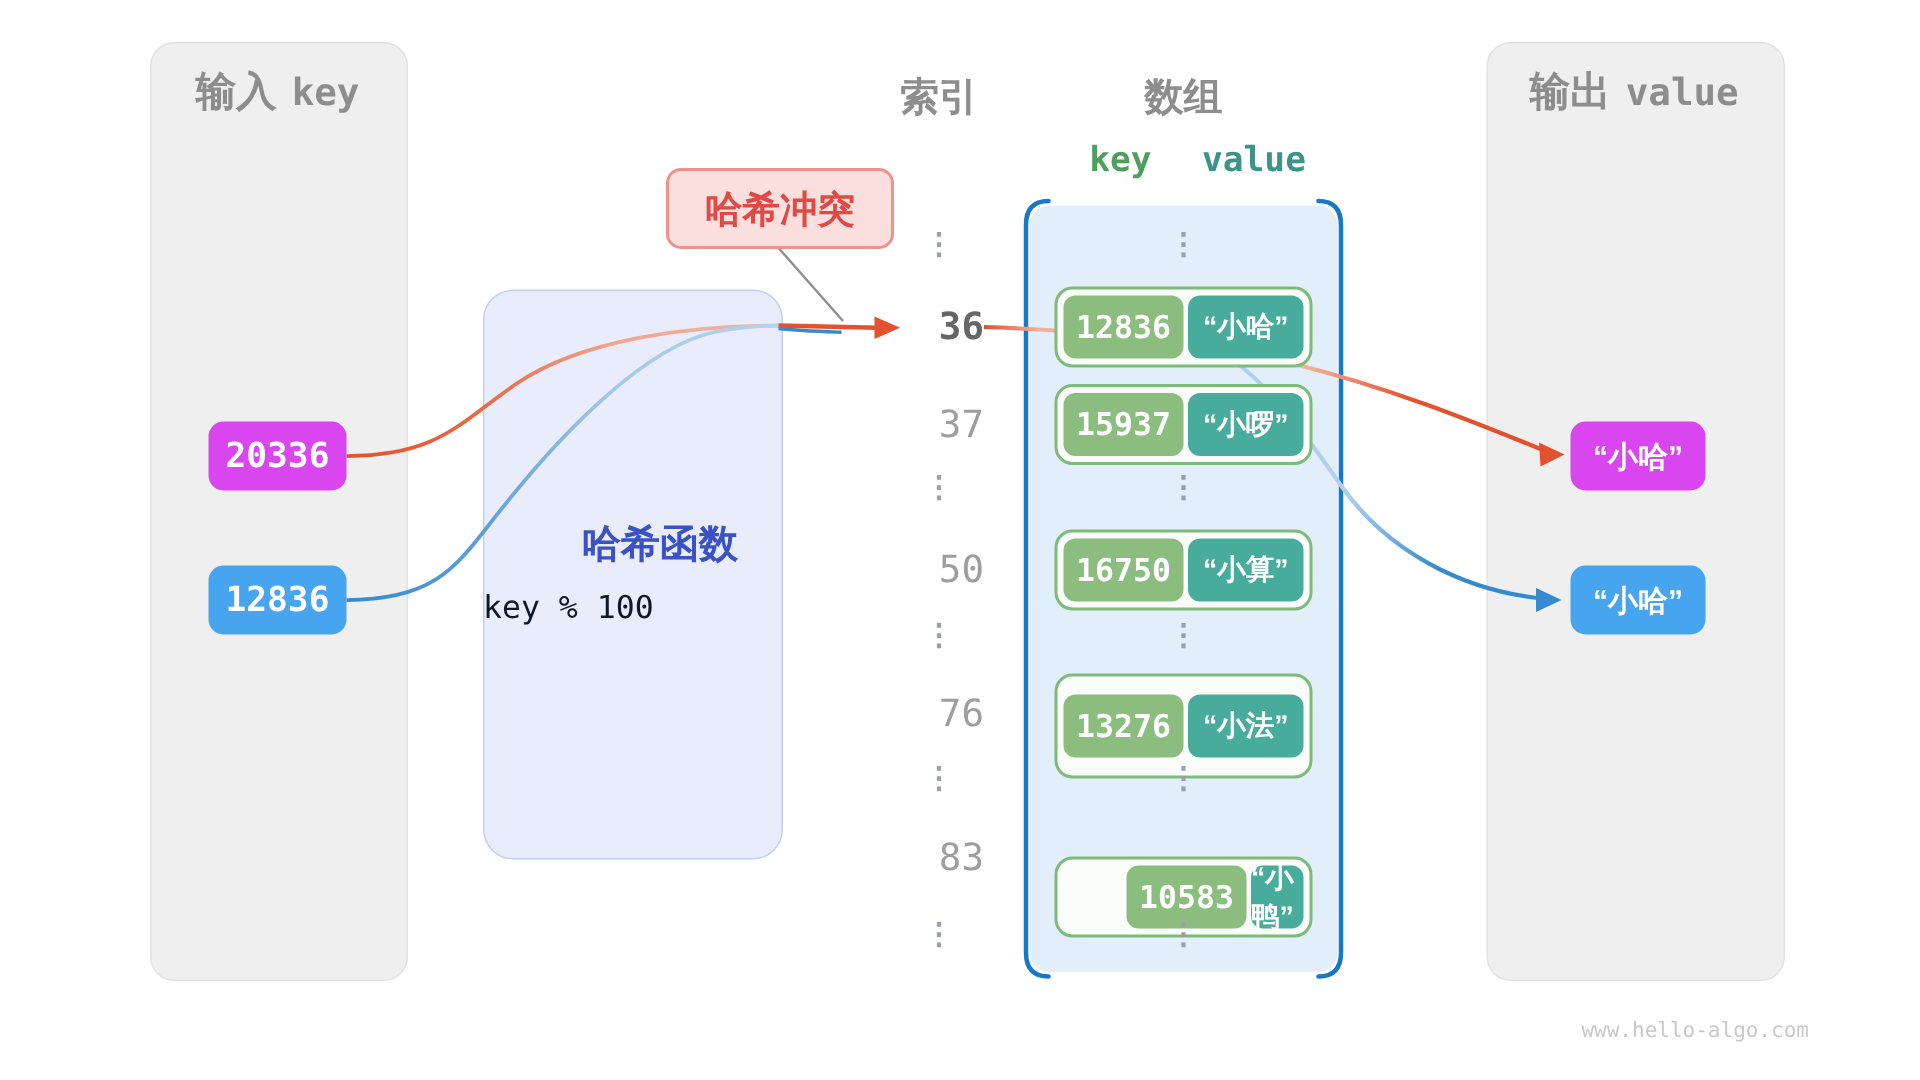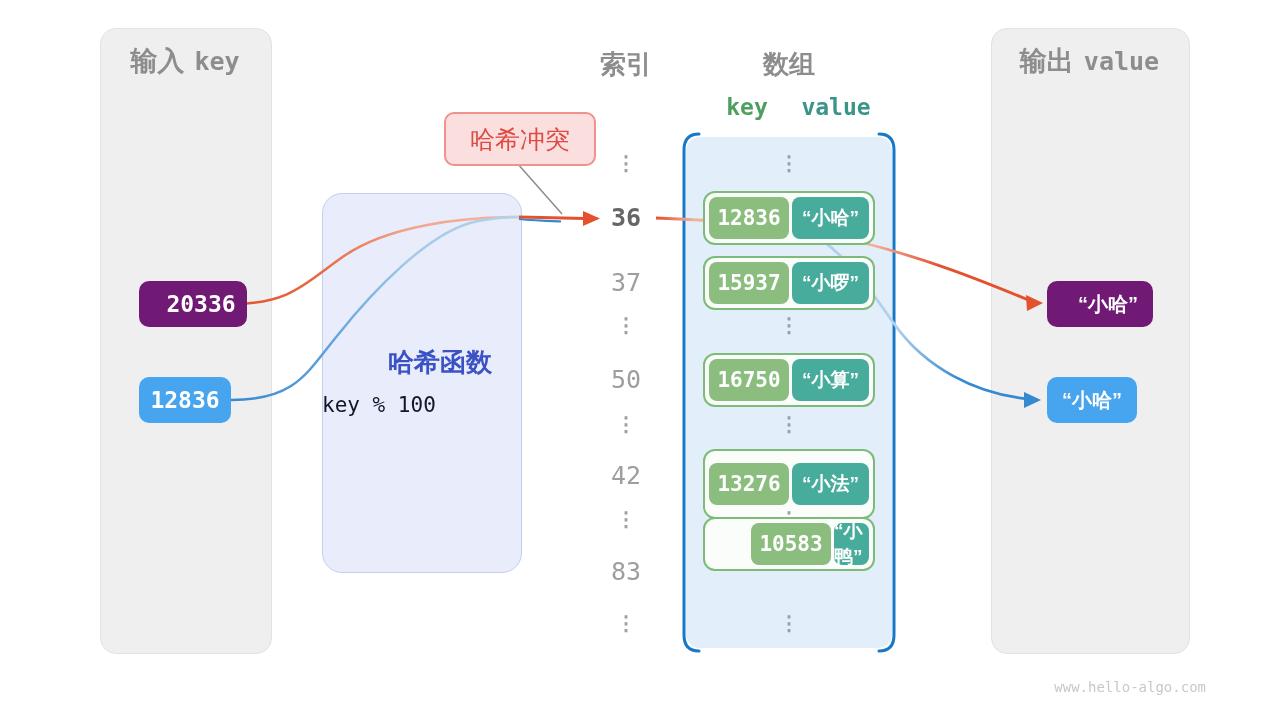--- a/index.html
+++ b/index.html
@@ -7,30 +7,30 @@
           font-family:"Liberation Sans",sans-serif;}
   .abs{position:absolute;}
   .panel{background:#efefef;border:1px solid #e2e2e2;border-radius:16px;z-index:0;}
   .panel-title{display:flex;justify-content:center;align-items:center;gap:10px;
                color:#8d8d8d;font-weight:bold;font-size:27px;z-index:2;}
   .panel-title .latin{font-family:"DejaVu Sans Mono",monospace;font-weight:bold;font-size:25px;}
   .keybox{display:flex;align-items:center;justify-content:center;border-radius:10px;color:#fff;
           font-family:"DejaVu Sans Mono",monospace;font-weight:bold;font-size:23px;z-index:2;}
   .valbox{display:flex;align-items:center;justify-content:center;border-radius:10px;color:#fff;
           font-weight:bold;font-size:20px;z-index:2;}
-  .orange{background:#701a75;padding-left:16px;}
+  .orange{background:#d946ef;}
   .blue{background:#47a4ee;}
   .hashbox{background:#e9edfb;border:1.5px solid #c4cdf2;border-radius:20px;z-index:0;}
   .hash-title{color:#3b52c5;font-weight:bold;font-size:26px;text-align:center;z-index:2;}
   .hash-formula{color:#0f172a;font-family:"DejaVu Sans Mono",monospace;font-size:21px;z-index:2;}
   .collision{background:#fbdfdf;border:2px solid #f0918c;border-radius:10px;color:#df4b44;
-             font-weight:normal;font-size:25px;display:flex;align-items:center;justify-content:center;z-index:2;}
+             font-weight:bold;font-size:25px;display:flex;align-items:center;justify-content:center;z-index:2;}
   .col-header{color:#8d8d8d;font-weight:bold;font-size:26px;text-align:center;z-index:2;}
   .kv-header{font-family:"DejaVu Sans Mono",monospace;font-weight:bold;font-size:23px;text-align:center;z-index:2;}
-  .idx{width:60px;text-align:center;font-family:"DejaVu Sans Mono",monospace;font-size:25px;color:#9e9e9e;z-index:2;}
+  .idx{width:60px;text-align:right;font-family:"DejaVu Sans Mono",monospace;font-size:25px;color:#9e9e9e;z-index:2;}
   .idx.hl{font-weight:bold;color:#666666;}
   .dots{width:60px;text-align:center;font-size:20px;font-weight:bold;color:#9aa0a6;line-height:1;z-index:2;}
   .pair{display:flex;align-items:center;gap:3px;padding:4px;background:#fbfdfb;
         border:2px solid #7cbb79;border-radius:12px;box-sizing:border-box;z-index:2;}
   .pair .k{flex:0 0 80px;height:42px;border-radius:8px;background:#8bbd7f;color:#fff;
            display:flex;align-items:center;justify-content:center;
            font-family:"DejaVu Sans Mono",monospace;font-weight:bold;font-size:21px;}
   .pair .v{flex:1;height:42px;border-radius:8px;background:#48ac9c;color:#fff;
            display:flex;align-items:center;justify-content:center;font-weight:bold;font-size:19px;}
   .watermark{font-family:"DejaVu Sans Mono",monospace;font-size:14px;color:#c8c8c8;text-align:right;z-index:2;}
@@ -114,21 +114,21 @@
   <div class="abs hash-formula" style="left:322px;top:393px;width:198px;">key % 100</div>
 
   <div class="abs collision" style="left:444px;top:112px;width:148px;height:50px;">哈希冲突</div>
 
   <div class="abs dots" style="left:596px;top:153px;">⋮</div>
   <div class="abs idx hl" style="left:596px;top:203px;">36</div>
   <div class="abs idx" style="left:596px;top:268px;">37</div>
   <div class="abs dots" style="left:596px;top:315px;">⋮</div>
   <div class="abs idx" style="left:596px;top:365px;">50</div>
   <div class="abs dots" style="left:596px;top:414px;">⋮</div>
-  <div class="abs idx" style="left:596px;top:461px;">42</div>
+  <div class="abs idx" style="left:596px;top:461px;">76</div>
   <div class="abs dots" style="left:596px;top:509px;">⋮</div>
   <div class="abs idx" style="left:596px;top:557px;">83</div>
   <div class="abs dots" style="left:596px;top:613px;">⋮</div>
 
   <div class="abs dots" style="left:759px;top:153px;">⋮</div>
 
   <div class="abs pair" style="left:703px;top:191px;width:172px;height:54px;">
     <div class="k">12836</div>
     <div class="v">“小哈”</div>
   </div>
@@ -146,21 +146,21 @@
 
   <div class="abs dots" style="left:759px;top:414px;">⋮</div>
 
   <div class="abs pair" style="left:703px;top:449px;width:172px;height:70px;">
     <div class="k">13276</div>
     <div class="v">“小法”</div>
   </div>
 
   <div class="abs dots" style="left:759px;top:509px;">⋮</div>
 
-  <div class="abs pair" style="left:703px;top:517px;width:172px;height:54px;padding-left:46px;">
+  <div class="abs pair" style="left:703px;top:571px;width:172px;height:54px;padding-left:46px;">
     <div class="k">10583</div>
     <div class="v">“小鸭”</div>
   </div>
 
   <div class="abs dots" style="left:759px;top:613px;">⋮</div>
 
   <div class="abs valbox orange" style="left:1047px;top:281px;width:90px;height:46px;">“小哈”</div>
   <div class="abs valbox blue" style="left:1047px;top:377px;width:90px;height:46px;">“小哈”</div>
 
   <div class="abs watermark" style="left:1006px;top:679px;width:200px;">www.hello-algo.com</div>

